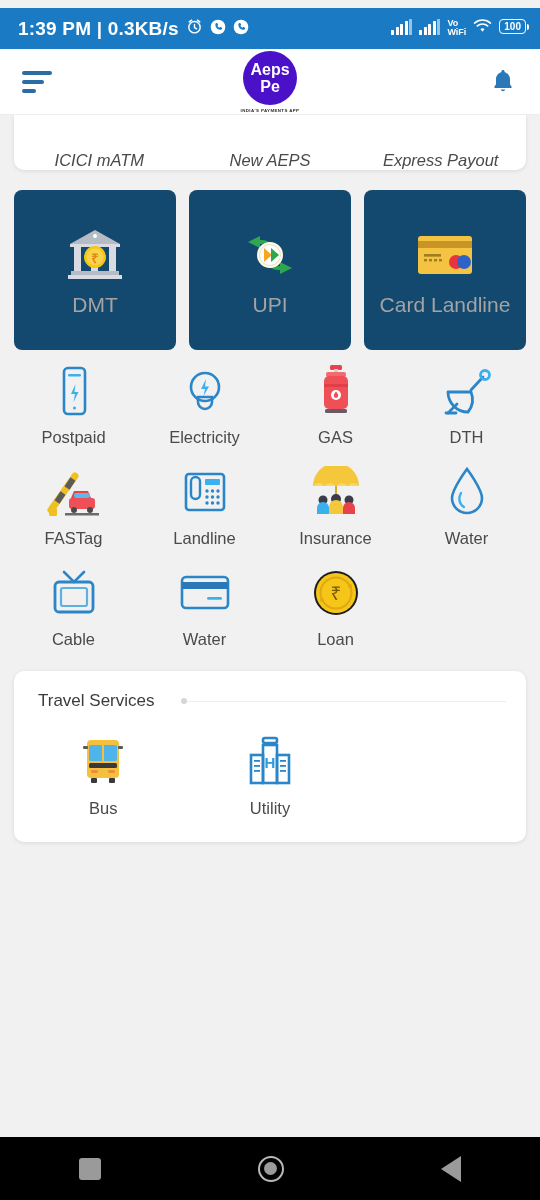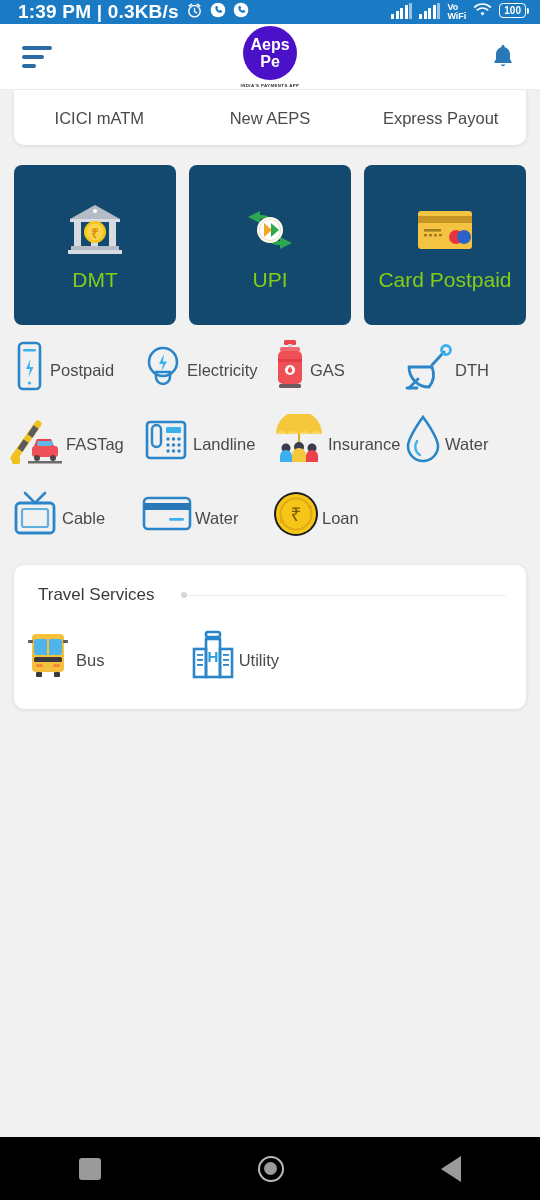--- a/index.html
+++ b/index.html
@@ -12,28 +12,29 @@
   #screen {
     position: relative;
     width: 540px; height: 1200px;
     background: #f1f1f1;
     display: flex;
     flex-direction: column;
   }
 
   
   .statusbar {
-    height: 24px;
+    height: 41px;
     background: #1a7bc4;
     color: #ffffff;
     display: flex;
     align-items: center;
     justify-content: space-between;
     padding: 0 14px 0 18px;
     flex: 0 0 auto;
+    margin-top: 8px;
   }
   .sb-left { display: flex; align-items: center; gap: 7px; }
   .sb-clock { font-size: 19px; font-weight: bold; letter-spacing: .2px; white-space: nowrap; }
   .sb-right { display: flex; align-items: flex-start; gap: 7px; }
   .ico-alarm, .ico-call { display: inline-block; }
   .bars { display: flex; align-items: flex-end; gap: 1.5px; height: 16px; }
   .bars i { display: block; width: 3px; background: #fff; border-radius: .5px; }
   .bars i:nth-child(1){height:5px}.bars i:nth-child(2){height:8px}
   .bars i:nth-child(3){height:11px}.bars i:nth-child(4){height:14px}
   .bars i:nth-child(5){height:16px;background:rgba(255,255,255,.55)}
@@ -80,54 +81,55 @@
     background: #fff;
     border-radius: 10px;
     box-shadow: 0 1px 4px rgba(0,0,0,.10);
     margin: 0 14px;
   }
 
   
   .topcard {
     height: 55px;
     border-radius: 0 0 10px 10px;
-    display: flex; align-items: center;
+    display: flex; align-items: flex-end;
     padding-top: 2px;
+    font-style: italic;
   }
   .topcard .tc-item {
     flex: 1; text-align: center;
     font-size: 16.5px; color: #4a4a4a;
   }
 
   
   .tiles {
     display: flex; gap: 13px;
     margin: 20px 14px 0 14px;
   }
   .tile {
     flex: 1; height: 160px;
     background: #14496f; border-radius: 8px;
     display: flex; flex-direction: column;
     align-items: center; justify-content: center;
     cursor: pointer;
   }
   .tile-icon { height: 66px; display:flex; align-items:center; justify-content:center; }
   .tile-label {
-    color:#84cc16; font-size: 21px; text-align:center;
+    color:#a3a3a3; font-size: 21px; text-align:center;
     line-height: 29px; margin-top: 2px;
   }
 
   
   .section-title {
     font-size: 17.5px; font-weight: bold; color: #333;
     margin: 26px 0 10px 24px;
   }
   .grid4 { display: flex; flex-wrap: wrap; padding: 0 8px; }
   .cell {
-    width: 25%; display:flex; 
+    width: 25%; display:flex; flex-direction:column;
     align-items:center; padding: 12px 0 4px 0; cursor:pointer;
   }
   .cell-icon { height: 58px; display:flex; align-items:center; justify-content:center; }
   .cell-label { font-size: 16.5px; color: #4a4a4a; margin-top: 8px; text-align:center; }
 
   
   .travel {
     margin: 18px 14px 0 14px; padding: 16px 0 20px 0;
   }
   .travel-head { display:flex; align-items:center; padding: 4px 20px 0 24px; }
@@ -287,21 +289,21 @@
             <rect x="4" y="9" width="54" height="7" fill="#c69526"></rect>
             <rect x="10" y="22" width="17" height="2.6" fill="#a07d22"></rect>
             <rect x="10" y="27" width="3" height="2.4" fill="#a07d22"></rect>
             <rect x="15" y="27" width="3" height="2.4" fill="#a07d22"></rect>
             <rect x="20" y="27" width="3" height="2.4" fill="#a07d22"></rect>
             <rect x="25" y="27" width="3" height="2.4" fill="#a07d22"></rect>
             <circle cx="42" cy="30" r="7" fill="#e8343f"></circle>
             <circle cx="50" cy="30" r="7" fill="#2d63c8"></circle>
           </svg>
         </div>
-        <div class="tile-label">Card Postpaid</div>
+        <div class="tile-label">Card Landline</div>
       </div>
 
     </div>
 
 
     <div class="grid4">
 
       <div class="cell">
         <div class="cell-icon">
           <svg width="42" height="54" viewBox="0 0 42 54">

